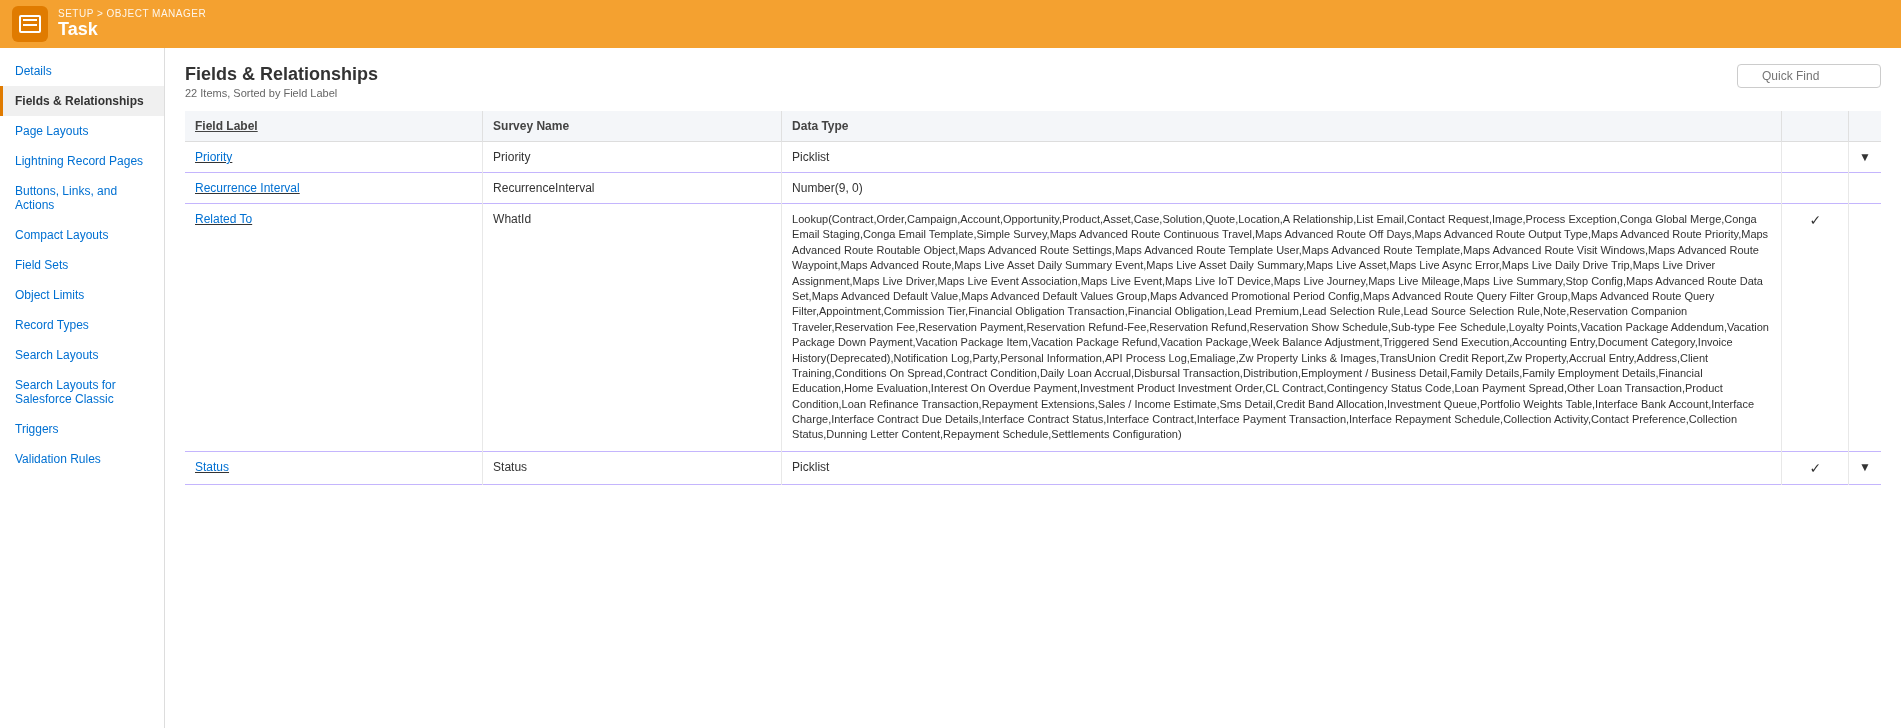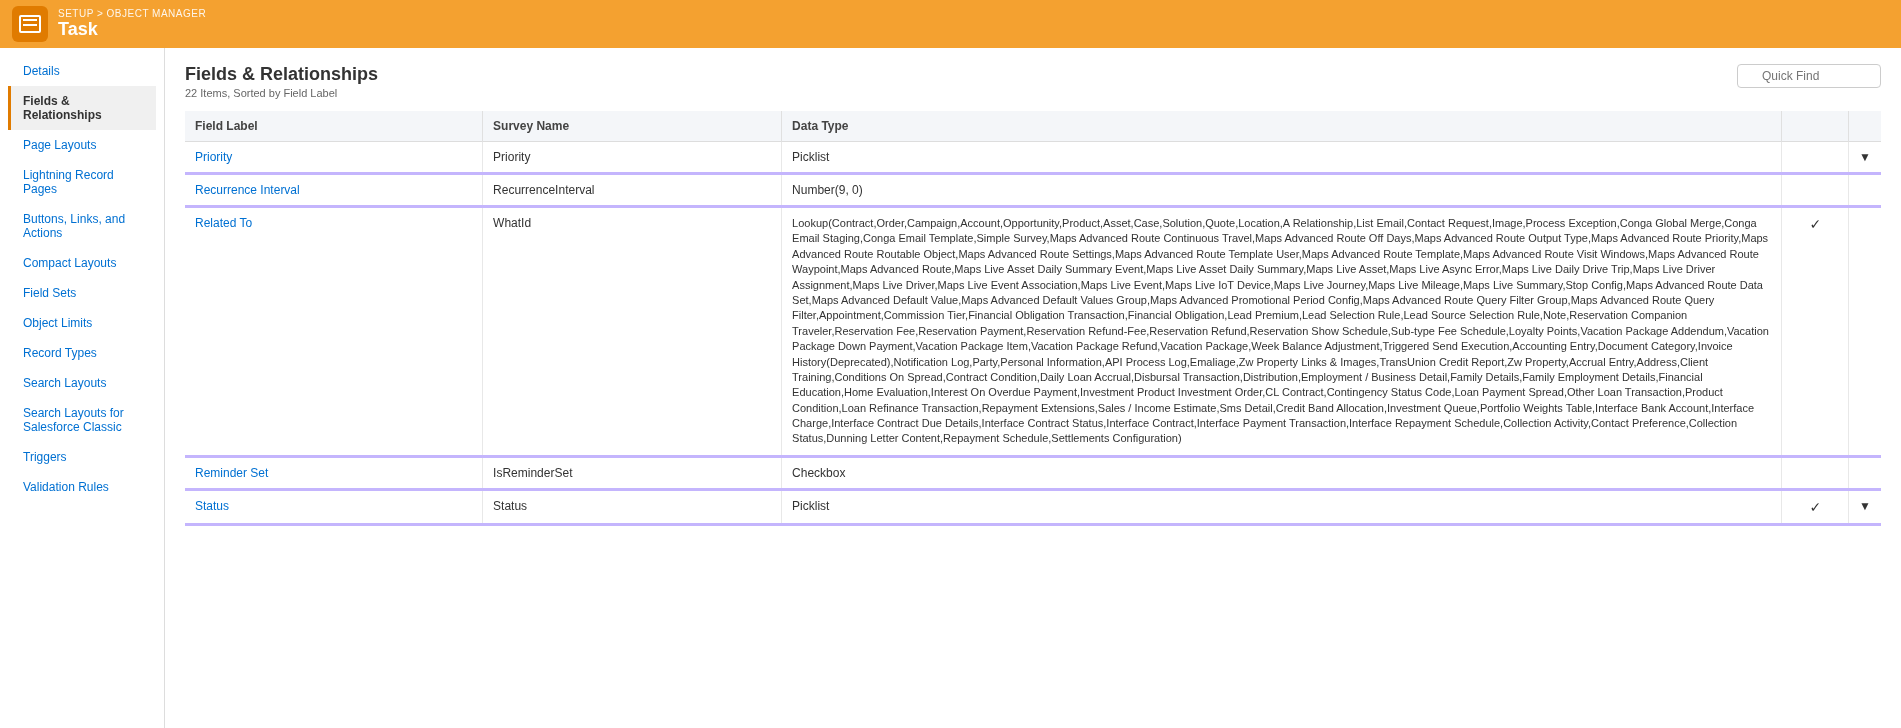--- a/index.html
+++ b/index.html
@@ -66,21 +66,21 @@
       overflow: hidden;
     }
 
     
     .sidebar {
       width: 165px;
       min-width: 165px;
       background: white;
       border-right: 1px solid #ddd;
       overflow-y: auto;
-      padding: 8px 8px;
+      padding: 8px 0;
     }
     .sidebar-item {
       padding: 8px 12px;
       cursor: pointer;
       font-size: 12px;
       color: #0070d2;
       border-left: 3px solid transparent;
     }
     .sidebar-item.active {
       background: #f0f0f0;
@@ -148,37 +148,37 @@
       padding: 8px 10px;
       text-align: left;
       font-weight: bold;
       color: #444;
       border-right: 1px solid #e0e0e0;
     }
     .data-table thead th:last-child {
       border-right: none;
     }
     .data-table tbody tr {
-      border-bottom: 3px solid #c4b5fd;
+      border-bottom: 1px solid #c4b5fd;
     }
     .data-table tbody td {
       padding: 8px 10px;
       vertical-align: top;
       border-right: 1px solid #e8e8e8;
       color: #333;
     }
     .data-table tbody td:last-child {
       border-right: none;
     }
     .data-table tbody td a {
       color: #0070d2;
       text-decoration: none;
     }
 
-    .col-field-label { width: 18%; }
+    .col-field-label { width: 18%; text-decoration: underline; }
     .col-field-name { width: 18%; }
     .col-data-type { width: 60%; }
     .col-actions { width: 4%; text-align: center; }
 
     .checkmark {
       color: #333;
       font-size: 14px;
     }
     .dropdown-arrow {
       color: #333;
@@ -282,29 +282,20 @@
             <a>Related To</a>
           </td>
           <td class="col-field-name">WhatId</td>
           <td class="col-data-type related-to-text">Lookup(Contract,Order,Campaign,Account,Opportunity,Product,Asset,Case,Solution,Quote,Location,A Relationship,List Email,Contact Request,Image,Process Exception,Conga Global Merge,Conga Email Staging,Conga Email Template,Simple Survey,Maps Advanced Route Continuous Travel,Maps Advanced Route Off Days,Maps Advanced Route Output Type,Maps Advanced Route Priority,Maps Advanced Route Routable Object,Maps Advanced Route Settings,Maps Advanced Route Template User,Maps Advanced Route Template,Maps Advanced Route Visit Windows,Maps Advanced Route Waypoint,Maps Advanced Route,Maps Live Asset Daily Summary Event,Maps Live Asset Daily Summary,Maps Live Asset,Maps Live Async Error,Maps Live Daily Drive Trip,Maps Live Driver Assignment,Maps Live Driver,Maps Live Event Association,Maps Live Event,Maps Live IoT Device,Maps Live Journey,Maps Live Mileage,Maps Live Summary,Stop Config,Maps Advanced Route Data Set,Maps Advanced Default Value,Maps Advanced Default Values Group,Maps Advanced Promotional Period Config,Maps Advanced Route Query Filter Group,Maps Advanced Route Query Filter,Appointment,Commission Tier,Financial Obligation Transaction,Financial Obligation,Lead Premium,Lead Selection Rule,Lead Source Selection Rule,Note,Reservation Companion Traveler,Reservation Fee,Reservation Payment,Reservation Refund-Fee,Reservation Refund,Reservation Show Schedule,Sub-type Fee Schedule,Loyalty Points,Vacation Package Addendum,Vacation Package Down Payment,Vacation Package Item,Vacation Package Refund,Vacation Package,Week Balance Adjustment,Triggered Send Execution,Accounting Entry,Document Category,Invoice History(Deprecated),Notification Log,Party,Personal Information,API Process Log,Emaliage,Zw Property Links &amp; Images,TransUnion Credit Report,Zw Property,Accrual Entry,Address,Client Training,Conditions On Spread,Contract Condition,Daily Loan Accrual,Disbursal Transaction,Distribution,Employment / Business Detail,Family Details,Family Employment Details,Financial Education,Home Evaluation,Interest On Overdue Payment,Investment Product Investment Order,CL Contract,Contingency Status Code,Loan Payment Spread,Other Loan Transaction,Product Condition,Loan Refinance Transaction,Repayment Extensions,Sales / Income Estimate,Sms Detail,Credit Band Allocation,Investment Queue,Portfolio Weights Table,Interface Bank Account,Interface Charge,Interface Contract Due Details,Interface Contract Status,Interface Contract,Interface Payment Transaction,Interface Repayment Schedule,Collection Activity,Contact Preference,Collection Status,Dunning Letter Content,Repayment Schedule,Settlements Configuration)</td>
           <td class="col-actions">
             <span class="checkmark">✓</span>
           </td>
           <td class="col-actions"></td>
         </tr>
 
-        <tr>
-          <td class="col-field-label">
-            <a>Reminder Set</a>
-          </td>
-          <td class="col-field-name">IsReminderSet</td>
-          <td class="col-data-type">Checkbox</td>
-          <td class="col-actions"></td>
-          <td class="col-actions"></td>
-        </tr>
 
 
         <tr>
           <td class="col-field-label">
             <a>Status</a>
           </td>
           <td class="col-field-name">Status</td>
           <td class="col-data-type">Picklist</td>
           <td class="col-actions">
             <span class="checkmark">✓</span>

